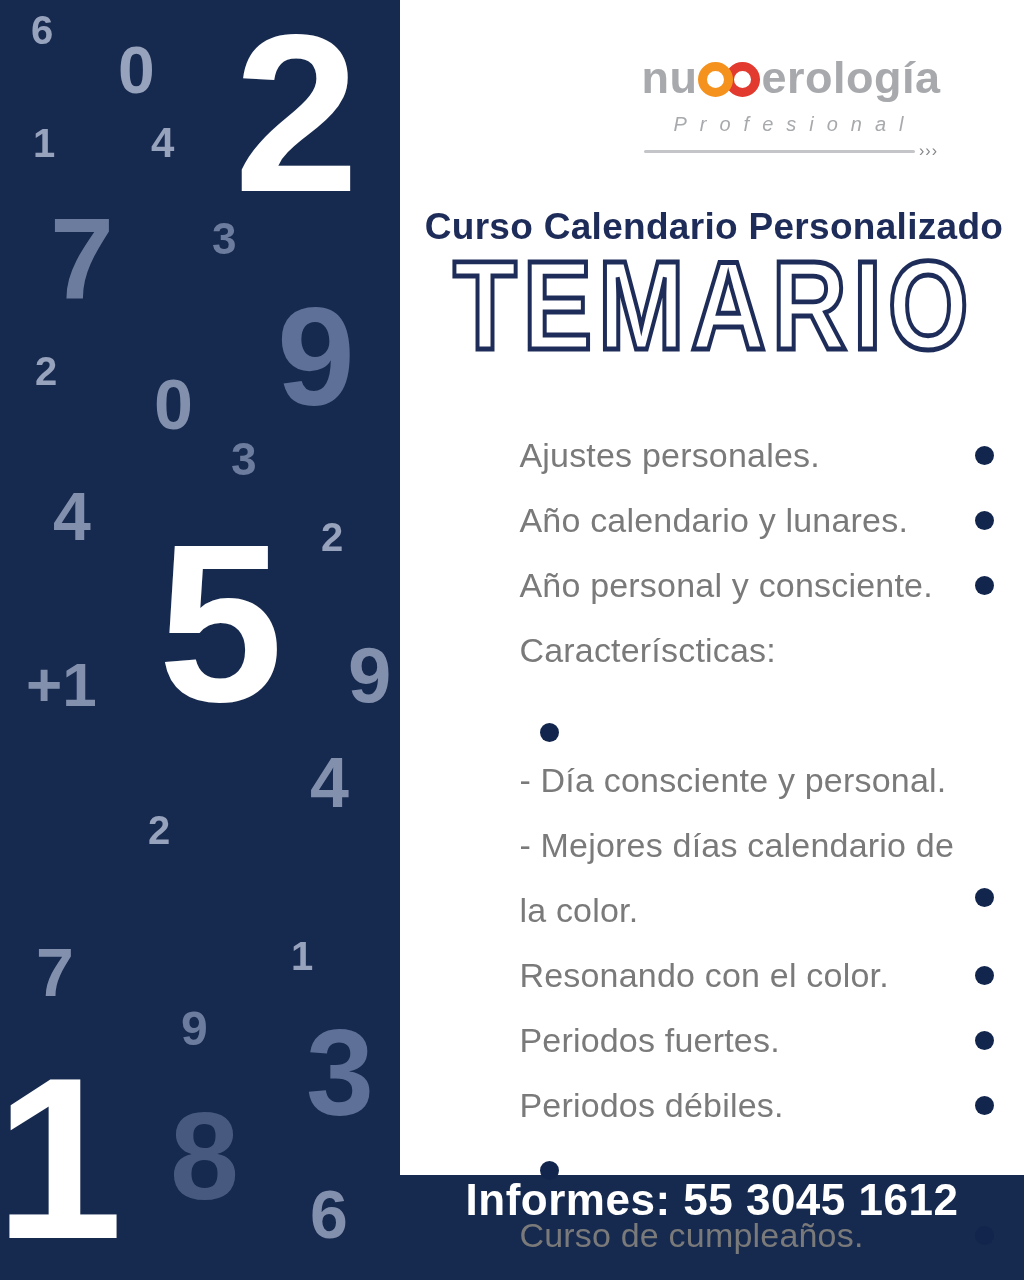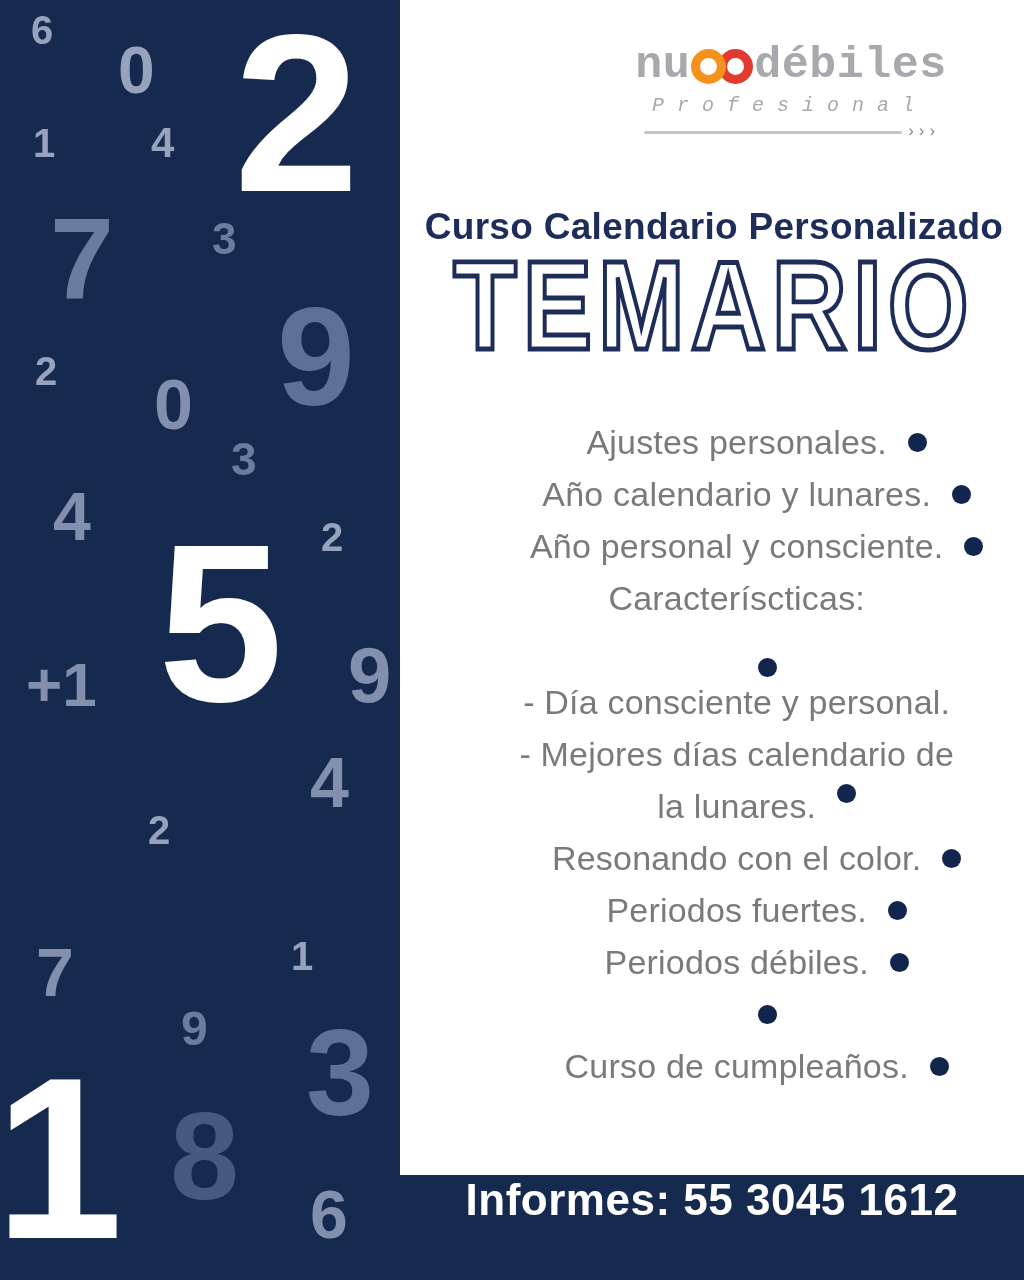--- a/index.html
+++ b/index.html
@@ -45,31 +45,31 @@
   .n17 { left:148px; top:810px;  font-size:40px; }
   .n18 { left:36px;  top:938px;  font-size:68px; }
   .n19 { left:291px; top:936px;  font-size:40px; }
   .n20 { left:181px; top:1005px; font-size:48px; }
   .n21 { left:306px; top:1012px; font-size:122px; }
   .n22 { left:-5px;  top:1044px; font-size:230px; }
   .n23 { left:170px; top:1094px; font-size:124px; }
   .n24 { left:310px; top:1180px; font-size:68px; }
 
   
-  .logo { position:absolute; top:40px; right:86px; width:294px; z-index:2;font-family:Liberation Mono, monospace; }
+  .logo { position:absolute; top:52px; right:86px; width:294px; z-index:2; }
   .logo-word {
     display:flex; align-items:center; justify-content:center;
     font-size:45px; font-weight:600; color:#a7a9ac; letter-spacing:0.5px;
   }
   .infinity { display:inline-flex; align-items:center; margin:0 1px; position:relative; top:1px; }
   .ring { width:17px; height:17px; border-radius:50%; display:inline-block; box-sizing:content-box; }
   .ring-left  { border:9px solid #f5921e; z-index:1; }
   .ring-right { border:9px solid #e23a2e; margin-left:-8px; }
   .logo-tagline {
-    margin-top:3px; text-align:left; font-style:italic;
+    margin-top:9px; text-align:center; font-style:italic;
     font-size:20px; letter-spacing:13px; color:#a7a9ac; padding-left:8px;
     white-space:nowrap;
   }
   .logo-rule { display:flex; align-items:center; margin-top:7px; }
   .rule-bar { flex:1; height:3px; background:#c3c5c8; border-radius:2px; }
   .rule-arrows { font-size:16px; color:#85888b; margin-left:4px; letter-spacing:1px; line-height:1; }
 
   
   .kicker {
     position:absolute; top:206px; left:400px; width:628px;
@@ -78,21 +78,21 @@
   }
   .temario-svg { position:absolute; top:246px; left:400px; z-index:2; }
   .temario-text {
     font-family:"Liberation Sans", sans-serif; font-weight:700; font-size:104px;
     fill:#ffffff; stroke:#1d2c58; stroke-width:4px; letter-spacing:6px;
     transform:scaleY(1.22); transform-origin:50% 50%; transform-box:fill-box;
   }
 
   
   .topics { position:absolute; top:416px; right:30px; z-index:2; }
-  .topic-row { display:flex; justify-content:center; align-items:center; height:52px; }
+  .topic-row { display:flex; justify-content:space-between; align-items:center; height:52px;margin-top:13px; }
   .topic-text {
     font-size:34px; color:#7a7a7a; letter-spacing:0.2px; white-space:nowrap;
   }
   .dot {
     width:19px; height:19px; border-radius:50%; background:#12264d;
     margin-left:21px; flex:0 0 auto;
   }
   .dot.hidden { visibility:hidden; }
   .dot.down { transform:translateY(17px); }
   .dot.up   { transform:translateY(-13px); }
@@ -136,21 +136,21 @@
   <span class="num n24 c-mid">6</span>
 </div>
 
 <div class="logo">
   <div class="logo-word">
     <span>nu</span>
     <span class="infinity">
         <i class="ring ring-left"></i>
         <i class="ring ring-right"></i>
       </span>
-    <span>débiles</span>
+    <span>erología</span>
   </div>
   <div class="logo-tagline">Profesional</div>
   <div class="logo-rule">
     <span class="rule-bar"></span>
     <span class="rule-arrows">›››</span>
   </div>
 </div>
 
 <div class="kicker">Curso Calendario Personalizado</div>
 <svg class="temario-svg" width="628" height="122" viewBox="0 0 628 122">
@@ -179,21 +179,21 @@
   </div>
   <div class="topic-row">
     <span class="topic-text">- Día consciente y personal.</span>
     <span class="dot hidden"></span>
   </div>
   <div class="topic-row">
     <span class="topic-text">- Mejores días calendario de</span>
     <span class="dot hidden"></span>
   </div>
   <div class="topic-row">
-    <span class="topic-text">la lunares.</span>
+    <span class="topic-text">la color.</span>
     <span class="dot up"></span>
   </div>
   <div class="topic-row">
     <span class="topic-text">Resonando con el color.</span>
     <span class="dot"></span>
   </div>
   <div class="topic-row">
     <span class="topic-text">Periodos fuertes.</span>
     <span class="dot"></span>
   </div>

